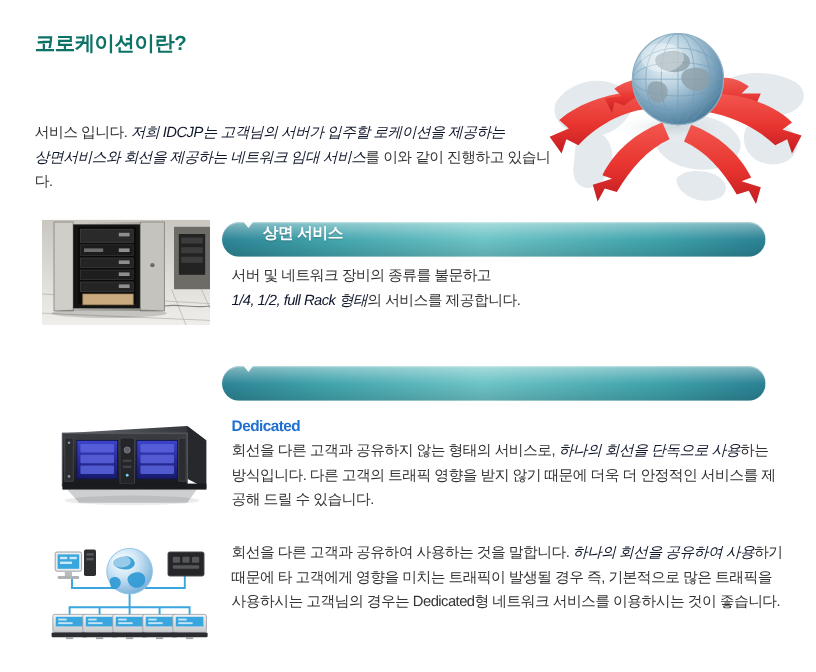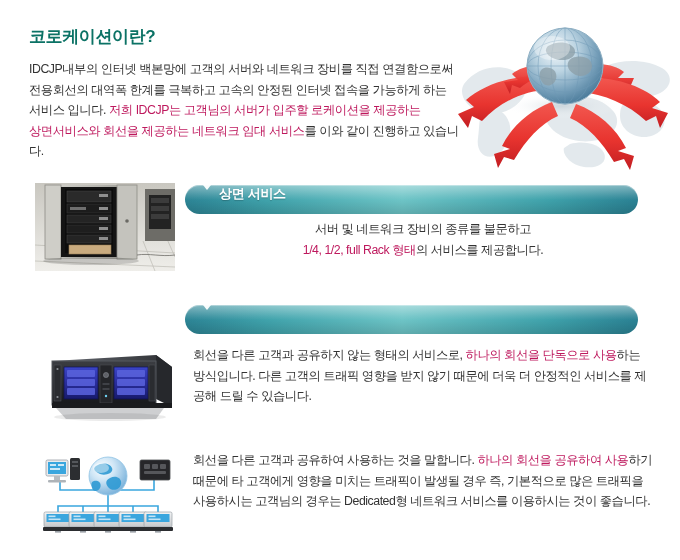--- a/index.html
+++ b/index.html
@@ -34,21 +34,21 @@
   .intro {
     position: absolute;
     left: 29px;
     top: 59px;
     width: 430px;
     font-size: 12.3px;
     line-height: 20.5px;
     letter-spacing: -0.45px;
     color: #333333;
   }
-  .hl-orange { color: #be185d; }
+  .hl-orange { color: #0f172a; font-style: italic; }
 
   
   .hero {
     position: absolute;
     left: 452px;
     top: 6px;
     width: 228px;
     height: 168px;
   }
   .hero svg { display: block; width: 100%; height: 100%; }
@@ -102,21 +102,21 @@
   
   .copy {
     position: absolute;
     left: 193px;
     width: 460px;
     font-size: 12.3px;
     line-height: 20.5px;
     letter-spacing: -0.45px;
     color: #333333;
   }
-  #copy-floor { top: 219px; text-align: center; }
+  #copy-floor { top: 219px; }
   #copy-dedicated { top: 345px; }
   #copy-shared { top: 450px; }
 
   .sub-title {
     font-size: 12.8px;
     font-weight: bold;
     color: #1f6fd0;
     line-height: 19px;
     margin-bottom: 1px;
   }
@@ -128,22 +128,22 @@
   #fig-rack      { left: 35px; top: 183px; width: 140px; height: 88px; }
   #fig-dedicated { left: 36px; top: 345px; width: 143px; height: 80px; }
   #fig-shared    { left: 36px; top: 450px; width: 144px; height: 92px; }
 </style>
 </head>
 <body>
 
 <h1 class="page-title">코로케이션이란?</h1>
 
 <div class="intro">
-  <span>IDCJP내부의 인터넷 백본망에 고객의 서버와 네트워크 장비를 직접 연결함으로써</span><br>
-  <span>전용회선의 대역폭 한계를 극복하고 고속의 안정된 인터넷 접속을 가능하게 하는</span><br>
+  <br>
+  <br>
   <span>서비스 입니다. </span><span class="hl-orange">저희 IDCJP는 고객님의 서버가 입주할 로케이션을 제공하는</span><br>
   <span class="hl-orange">상면서비스와 회선을 제공하는 네트워크 임대 서비스</span><span>를 이와 같이 진행하고 있습니다.</span>
 </div>
 
 <div class="hero">
   <svg viewBox="0 0 228 168" xmlns="http://www.w3.org/2000/svg">
     <defs>
       <radialGradient id="globeG" cx="38%" cy="30%" r="72%">
         <stop offset="0%" stop-color="#f2f7fa"></stop>
         <stop offset="38%" stop-color="#bcd4e2"></stop>
@@ -342,20 +342,21 @@
     <rect x="113" y="20" width="6" height="36" fill="#2a2c30" stroke="#4c4f55" stroke-width="0.6"></rect>
 
     <rect x="16" y="58" width="120" height="5" fill="#1a1b1e"></rect>
 
     <path d="M20 63 L128 63 L120 74 L30 74 Z" fill="#3d4046" opacity=".25"></path>
     <ellipse cx="74" cy="72" rx="56" ry="4" fill="#000" opacity=".08"></ellipse>
   </svg>
 </div>
 
 <div class="copy" id="copy-dedicated">
+  <div class="sub-title">Dedicated</div>
   <span>회선을 다른 고객과 공유하지 않는 형태의 서비스로, </span><span class="hl-orange">하나의 회선을 단독으로 사용</span><span>하는 방식입니다. 다른 고객의 트래픽 영향을 받지 않기 때문에 더욱 더 안정적인 서비스를 제공해 드릴 수 있습니다.</span>
 </div>
 
 <div class="fig" id="fig-shared">
   <svg viewBox="0 0 144 92" xmlns="http://www.w3.org/2000/svg">
     <defs>
       <radialGradient id="gl2" cx="36%" cy="30%" r="70%">
         <stop offset="0%" stop-color="#ffffff"></stop>
         <stop offset="45%" stop-color="#cfe6f6"></stop>
         <stop offset="100%" stop-color="#7fb5dc"></stop>

